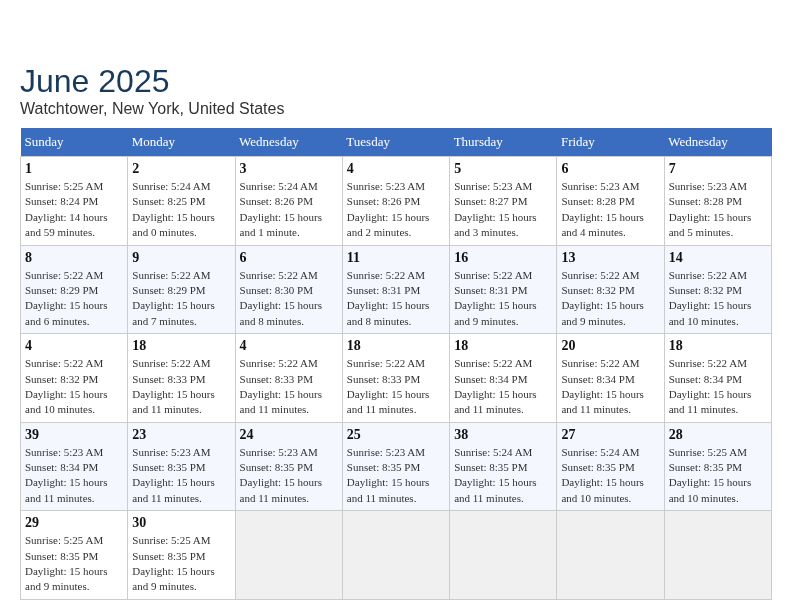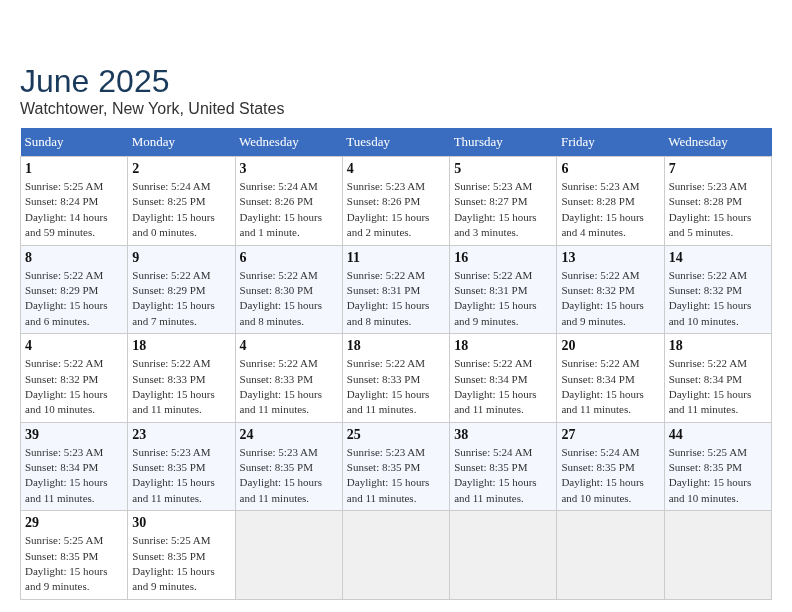--- a/index.html
+++ b/index.html
@@ -223,21 +223,21 @@
         </td>
         <td>
           <span class="day-number">38</span>
           <div class="day-info">Sunrise: 5:24 AM<br>Sunset: 8:35 PM<br>Daylight: 15 hours and 11 minutes.</div>
         </td>
         <td>
           <span class="day-number">27</span>
           <div class="day-info">Sunrise: 5:24 AM<br>Sunset: 8:35 PM<br>Daylight: 15 hours and 10 minutes.</div>
         </td>
         <td>
-          <span class="day-number">44</span>
+          <span class="day-number">28</span>
           <div class="day-info">Sunrise: 5:25 AM<br>Sunset: 8:35 PM<br>Daylight: 15 hours and 10 minutes.</div>
         </td>
       </tr>
       <tr class="week-row">
         <td>
           <span class="day-number">29</span>
           <div class="day-info">Sunrise: 5:25 AM<br>Sunset: 8:35 PM<br>Daylight: 15 hours and 9 minutes.</div>
         </td>
         <td>
           <span class="day-number">30</span>

